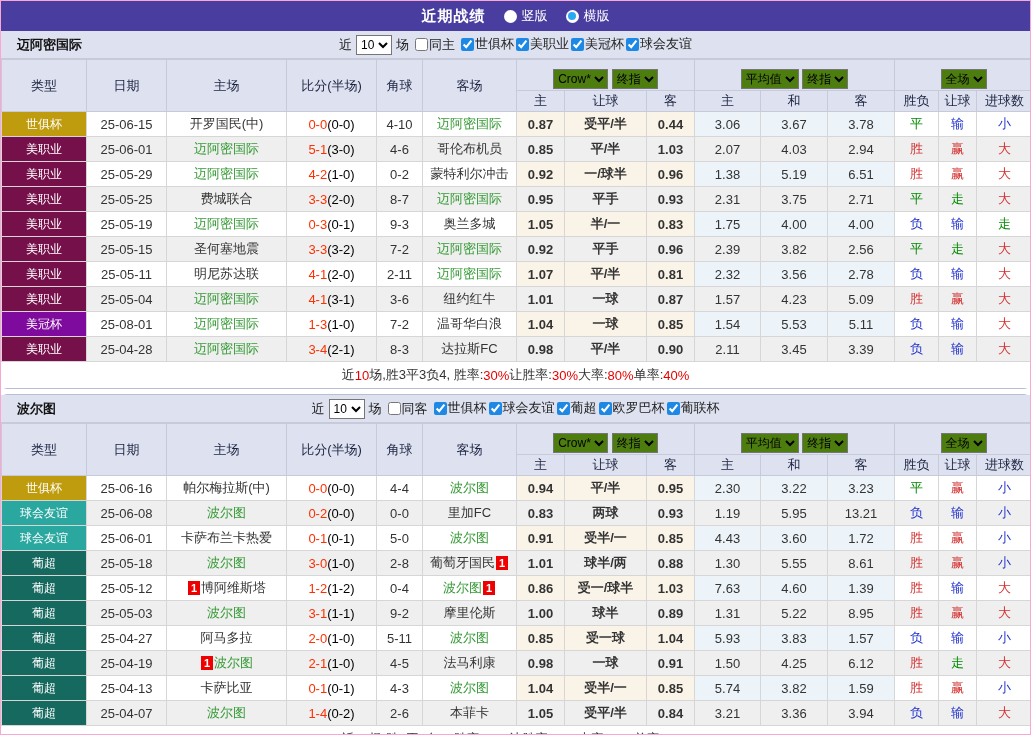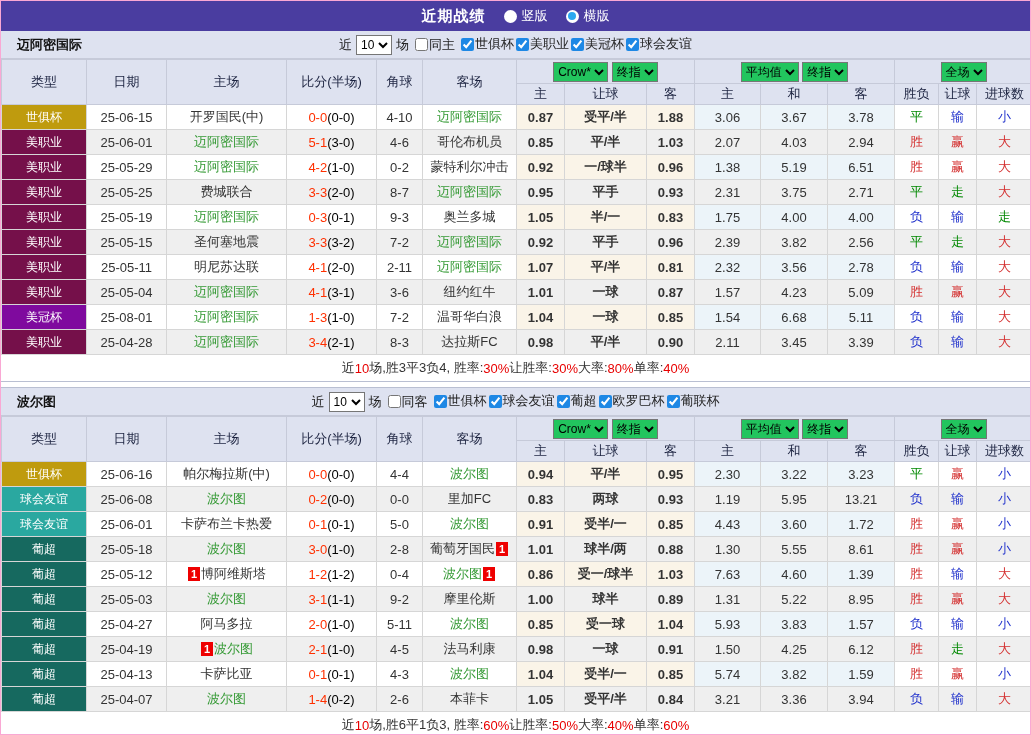--- a/index.html
+++ b/index.html
@@ -5,36 +5,36 @@
   * { box-sizing: border-box; }
   body { margin:0; background:#fff; font-family:"Liberation Sans","DejaVu Sans",sans-serif; }
   .page { width:1031px; height:735px; border:1px solid #f9a8d4; background:#fff; overflow:hidden; }
 
   .topbar { height:30px; background:var(--bar); display:flex; align-items:center; justify-content:center; gap:18px; }
   .topbar .title { color:#fff; font-weight:bold; font-size:15px; letter-spacing:1px; }
   .radio-opt { display:inline-flex; align-items:center; gap:5px; color:#fff; font-size:13px; cursor:pointer; }
   .radio-dot { width:13px; height:13px; border-radius:50%; background:#fff; position:relative; display:inline-block; }
   .radio-dot.sel::after { content:""; position:absolute; left:2.5px; top:2.5px; width:8px; height:8px; border-radius:50%; background:var(--radioBlue); }
 
-  .section { border-bottom:1px solid #b9bfd2; }
+  .section { border-bottom:1px solid #b9bfd2;border-radius:6px; }
   .section + .section { margin-top:5px; border-top:1px solid #b9bfd2; }
   .section:last-child { border-bottom:none; }
 
   .filter-row { height:28px; background:var(--headBg); position:relative; display:flex; align-items:center; font-size:13px; color:#222; border-bottom:1px solid #c6cad9; }
   .team-label { position:absolute; left:16px; font-weight:bold; font-size:13px; color:#111; }
   .filter-controls { margin:0 auto; display:flex; align-items:center; gap:4px; }
   .filter-controls select { font-size:12px; height:20px; background:#fff; }
   label.chk { display:inline-flex; align-items:center; cursor:pointer; margin-left:2px; }
   input[type=checkbox] { width:13px; height:13px; accent-color:var(--checkboxBlue); margin:0 1px 0 0; }
 
   table { width:100%; border-collapse:collapse; table-layout:fixed; }
   th { background:var(--headBg); border:1px solid #c6cad9; font-weight:normal; font-size:13px; color:#1c2340; padding:1px 0; overflow:hidden; }
   tr.grp th { height:24px; }
   tr.sub th { height:21px; }
-  th select { font-size:12px; height:20px; max-width:96%; background:#22c55e; }
+  th select { font-size:12px; height:20px; max-width:96%; background:#4d7c0f;margin-top:8px; }
 
   td { border:1px solid #d6d6d6; text-align:center; font-size:13px; height:25px; color:#333; padding:0 2px; overflow:hidden; white-space:nowrap; }
   tr.odd td { background:var(--stripe); }
   td.ah { background:var(--ahBg);font-weight:bold; }
   td.eu { background:var(--euBg); }
   td.type { color:#fff; font-size:12px; }
   .team { color:var(--teamGreen); }
   .ft { color:var(--scoreRed); }
   .ht { color:#000000; }
   .badge1 { background:#ee0000; color:#fff; font-size:11px; font-weight:bold; padding:0 3px; margin:0 1px; display:inline-block; line-height:14px; }
@@ -137,21 +137,21 @@
       <tbody>
           <tr>
             <td class="type" style="background: rgb(191, 155, 14);">世俱杯</td>
             <td>25-06-15</td>
             <td><span>开罗国民(中)</span></td>
             <td><span class="ft">0-0</span><span class="ht">(0-0)</span></td>
             <td>4-10</td>
             <td><span class="team">迈阿密国际</span></td>
             <td class="ah">0.87</td>
             <td class="ah">受平/半</td>
-            <td class="ah">1.88</td>
+            <td class="ah">0.44</td>
             <td class="eu">3.06</td>
             <td class="eu">3.67</td>
             <td class="eu">3.78</td>
             <td style="color: rgb(0, 136, 0);">平</td>
             <td style="color: rgb(34, 51, 204);">输</td>
             <td style="color: rgb(34, 51, 204);">小</td>
           </tr>
           <tr class="odd">
             <td class="type" style="background: rgb(117, 16, 74);">美职业</td>
             <td>25-06-01</td>
@@ -275,21 +275,21 @@
             <td class="type" style="background: rgb(127, 10, 158);">美冠杯</td>
             <td>25-08-01</td>
             <td><span class="team">迈阿密国际</span></td>
             <td><span class="ft">1-3</span><span class="ht">(1-0)</span></td>
             <td>7-2</td>
             <td><span>温哥华白浪</span></td>
             <td class="ah">1.04</td>
             <td class="ah">一球</td>
             <td class="ah">0.85</td>
             <td class="eu">1.54</td>
-            <td class="eu">6.68</td>
+            <td class="eu">5.53</td>
             <td class="eu">5.11</td>
             <td style="color: rgb(34, 51, 204);">负</td>
             <td style="color: rgb(34, 51, 204);">输</td>
             <td style="color: rgb(212, 48, 48);">大</td>
           </tr>
           <tr class="odd">
             <td class="type" style="background: rgb(117, 16, 74);">美职业</td>
             <td>25-04-28</td>
             <td><span class="team">迈阿密国际</span></td>
             <td><span class="ft">3-4</span><span class="ht">(2-1)</span></td>

